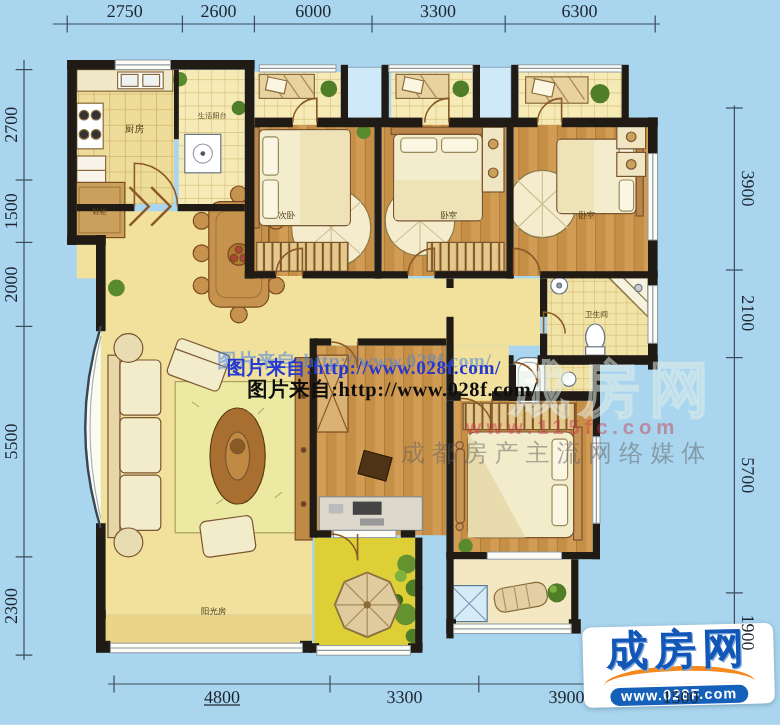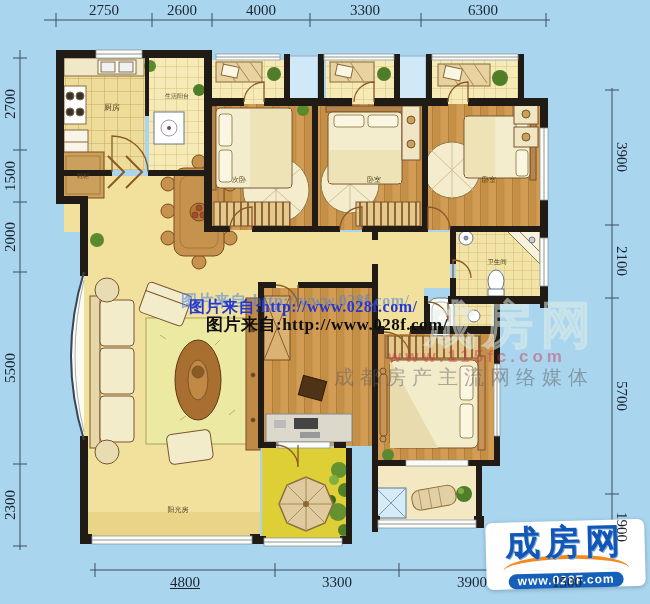--- a/index.html
+++ b/index.html
@@ -422,21 +422,21 @@
     <line x1="95" y1="563" x2="95" y2="577"></line>
         <line x1="275" y1="563" x2="275" y2="577"></line>
     <line x1="399" y1="563" x2="399" y2="577"></line>
         <line x1="545" y1="563" x2="545" y2="577"></line>
     <line x1="590" y1="563" x2="590" y2="577"></line>
   </g>
 </svg>
 
 <span class="dim" style="left:82px;top:2px;">2750</span>
 <span class="dim" style="left:160px;top:2px;">2600</span>
-<span class="dim" style="left:239px;top:2px;">4000</span>
+<span class="dim" style="left:239px;top:2px;">6000</span>
 <span class="dim" style="left:343px;top:2px;">3300</span>
 <span class="dim" style="left:461px;top:2px;">6300</span>
 
 <span class="dim rot-l" style="left:-12px;top:96px;">2700</span>
 <span class="dim rot-l" style="left:-12px;top:168px;">1500</span>
 <span class="dim rot-l" style="left:-12px;top:229px;">2000</span>
 <span class="dim rot-l" style="left:-12px;top:360px;">5500</span>
 <span class="dim rot-l" style="left:-12px;top:497px;">2300</span>
 
 <span class="dim rot-r" style="left:600px;top:149px;">3900</span>

